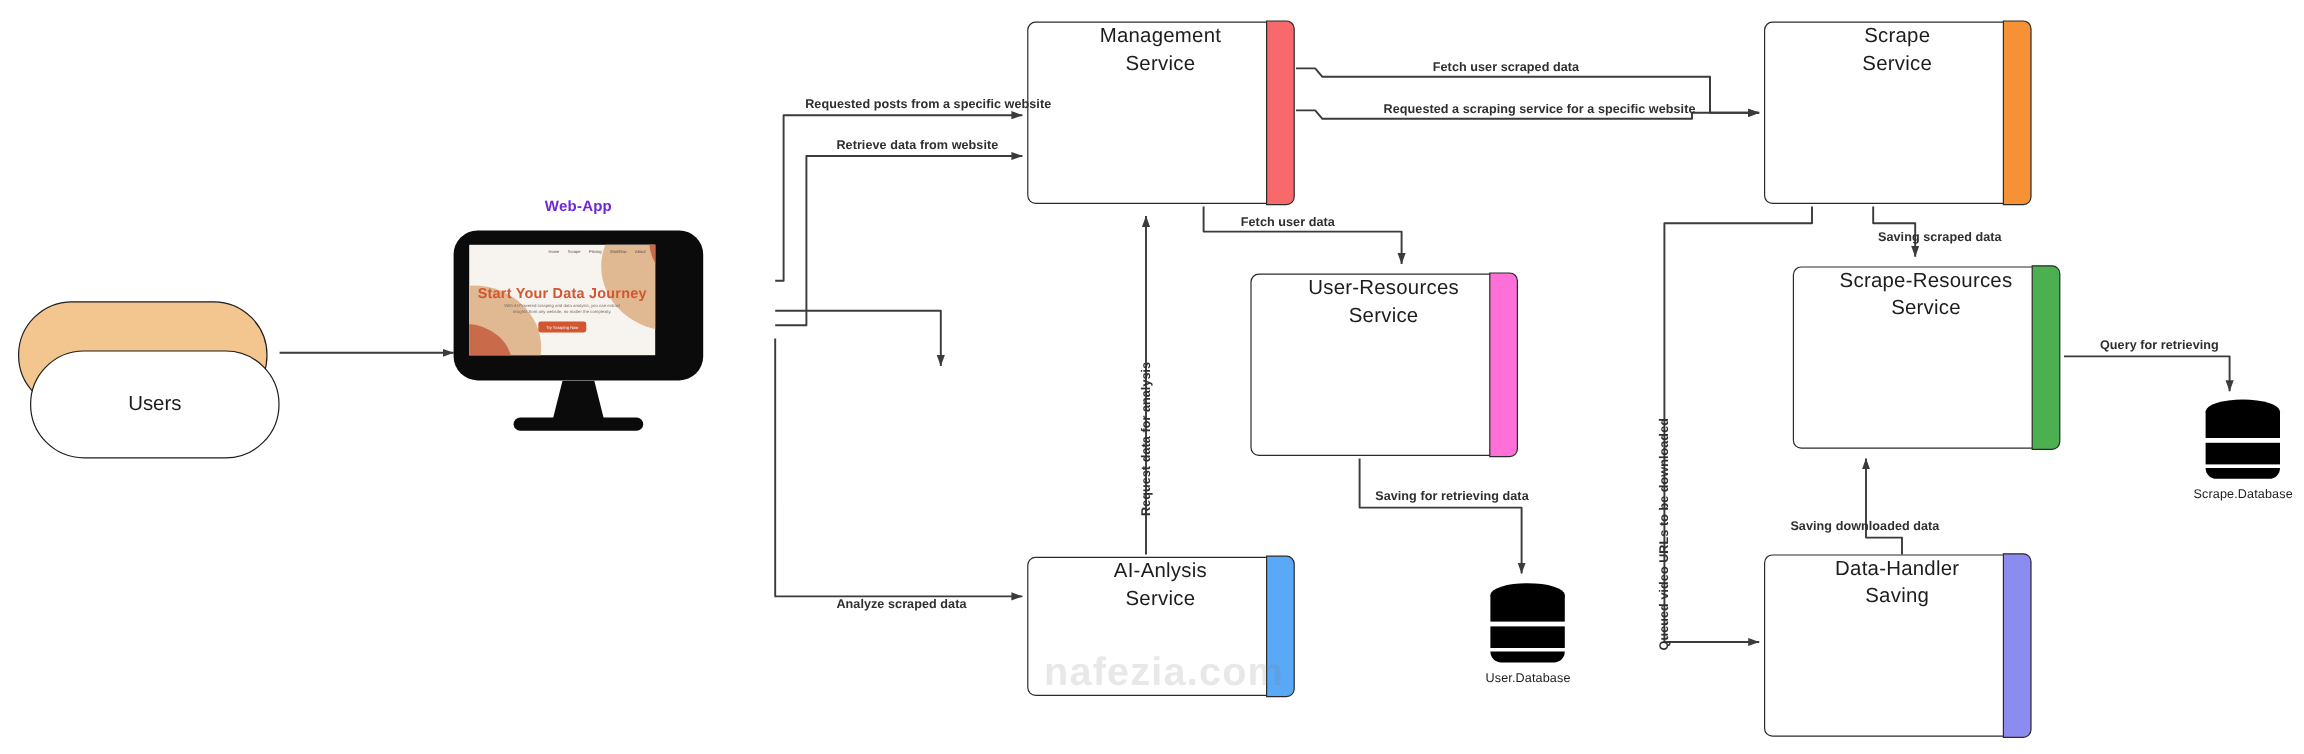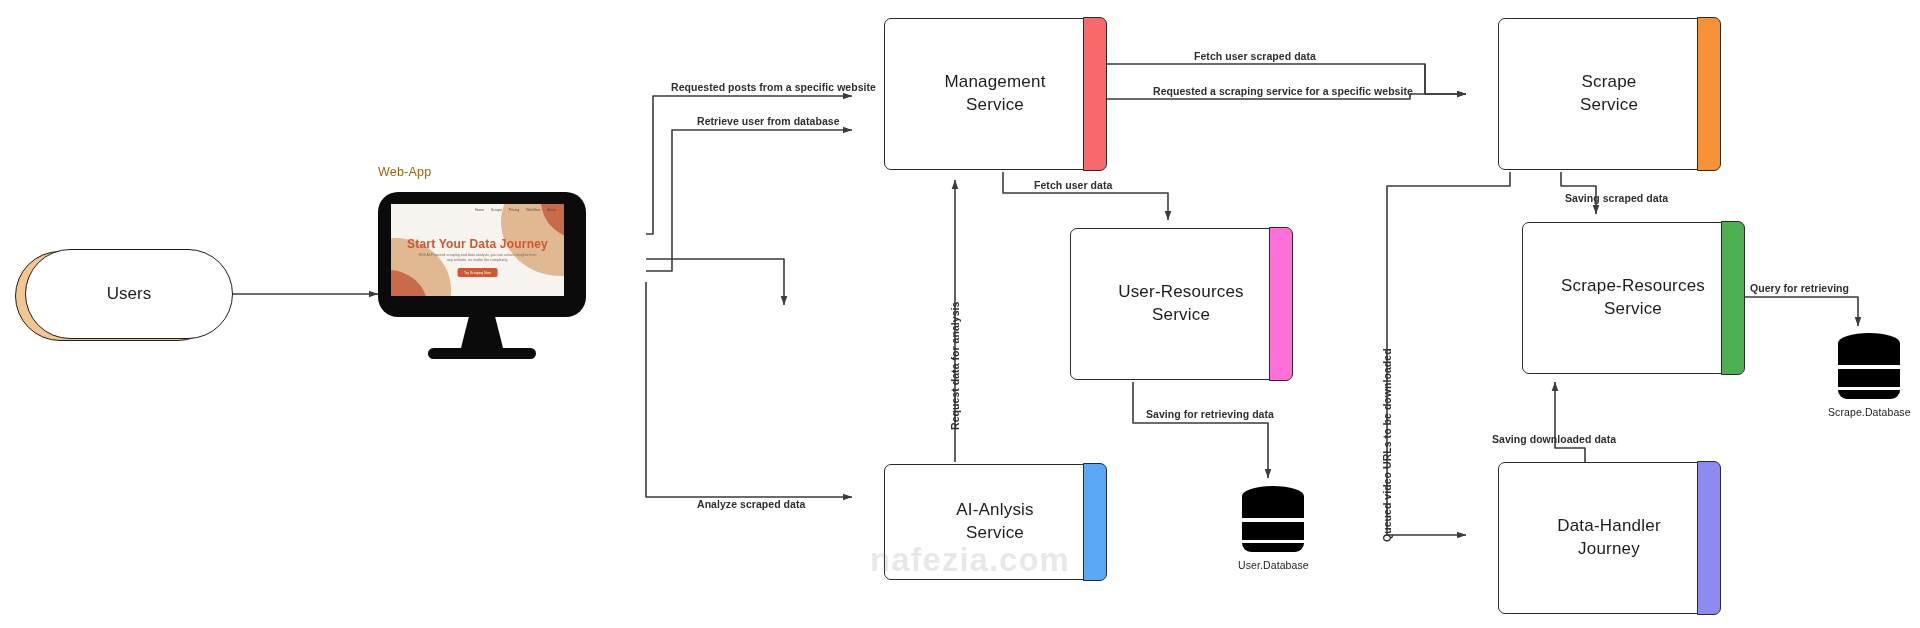--- a/index.html
+++ b/index.html
@@ -11,23 +11,22 @@
   #stage{position:absolute;left:0;top:0;width:1920px;height:628px;}
   svg.layer{position:absolute;left:0;top:0;width:1920px;height:628px;overflow:visible;}
 
   
   .svc{
     position:absolute;
     box-sizing:border-box;
     border:1.6px solid #2b2b2b;
     border-radius:7px;
     background:#ffffff;
-    display:flex;align-items:center;justify-content:center;
+    display:flex;justify-content:center;
     z-index:3;
-    margin-left:28px;
   }
   .svc .svc-label{
     text-align:center;
     font-size:17px;
     line-height:1.35;
     color:#1d1d1d;
     font-weight:400;
     letter-spacing:.2px;
     white-space:pre-line;
     pointer-events:none;
@@ -85,29 +84,29 @@
     white-space:nowrap;
     letter-spacing:.05px;
     z-index:6;
     background:transparent;
   }
   .elabel.vert{transform-origin:0 0;}
 
   
   #webapp{position:absolute;z-index:3;}
   #webapp .title{
-    position:absolute;left:0;right:0;top:-27px;text-align:left;
-    font-size:12.5px;font-weight:400;color:#a16207;letter-spacing:.2px;
+    position:absolute;left:0;right:0;top:-27px;text-align:center;
+    font-size:12.5px;font-weight:700;color:#6d28d9;letter-spacing:.2px;
   }
   .monitor-bezel{
     position:absolute;left:0;top:0;width:208px;height:125px;
     background:#0b0b0b;border-radius:20px;
   }
   .monitor-screen{
-    position:absolute;left:13px;top:12px;width:173px;height:92px;
+    position:absolute;left:13px;top:12px;width:155px;height:92px;
     background:#f7f3ee;overflow:hidden;
   }
   .monitor-neck{
     position:absolute;left:82px;top:125px;width:44px;height:35px;background:#0b0b0b;
     clip-path:polygon(20% 0,80% 0,100% 100%,0 100%);
   }
   .monitor-base{
     position:absolute;left:50px;top:156px;width:108px;height:11px;background:#0b0b0b;border-radius:6px;
   }
   .blob{position:absolute;border-radius:50%;}
@@ -179,21 +178,21 @@
       <path d="M1585,462 L1585,448 L1555,448 L1555,382" marker-end="url(#ah)"></path>
 
       <path d="M1720,297 L1858,297 L1858,326" marker-end="url(#ah)"></path>
 
       <path d="M1425,64 L1425,94"></path>
     </g>
   </svg>
 
   <div id="users-shape" style="left:25px;top:249px;width:208px;height:90px;">
     <div class="pill-shadow" style="width: 208px; height: 90px; background: rgb(243, 197, 143);"></div>
-    <div class="pill" style="width:208px;height:90px;">
+    <div class="pill" style="width:208px;height:90px;margin-top:43px;">
       <span class="pill-label">Users</span>
     </div>
   </div>
 
   <div id="webapp" style="left:378px;top:192px;width:208px;height:170px;">
     <div class="title">Web-App</div>
     <div class="monitor-bezel"></div>
     <div class="monitor-screen" style="background: rgb(247, 243, 238);">
       <div class="blob" style="left:110px;top:-36px;width:120px;height:108px;background:#e0b892;"></div>
       <div class="blob" style="left:150px;top:-42px;width:86px;height:78px;background:#c96a4a;"></div>
@@ -239,21 +238,21 @@
   </div>
 
   <div class="svc" id="svc-ai-analysis" style="left:856px;top:464px;width:222px;height:116px;">
     <span class="svc-label">AI-Anlysis
 Service</span>
     <span class="accent" style="background: rgb(90, 169, 247);"></span>
   </div>
 
   <div class="svc" id="svc-data-handler" style="left:1470px;top:462px;width:222px;height:152px;">
     <span class="svc-label">Data-Handler
-Journey</span>
+Saving</span>
     <span class="accent" style="background: rgb(139, 139, 240);"></span>
   </div>
 
 
   <div class="db" id="db-user" style="left:1238px;top:486px;">
     <div class="db-icon">
       <div class="cap"></div>
       <div class="band" style="top:10px;height:22px;"></div>
       <div class="band" style="top:36px;height:18px;"></div>
       <div class="band" style="top:57px;height:9px;border-radius:0 0 31px 31px;"></div>
@@ -266,21 +265,21 @@
       <div class="cap"></div>
       <div class="band" style="top:10px;height:22px;"></div>
       <div class="band" style="top:36px;height:18px;"></div>
       <div class="band" style="top:57px;height:9px;border-radius:0 0 31px 31px;"></div>
     </div>
     <div class="db-caption">Scrape.Database</div>
   </div>
 
   <div class="elabel" style="left:671px;top:81px;">Requested posts from a specific website</div>
 
-  <div class="elabel" style="left:697px;top:115px;">Retrieve user from database</div>
+  <div class="elabel" style="left:697px;top:115px;">Retrieve data from website</div>
 
   <div class="elabel" style="left:697px;top:498px;text-align:center;">Analyze scraped data</div>
 
   <div class="elabel" style="left:1194px;top:50px;text-align:right;">Fetch user scraped data</div>
 
   <div class="elabel" style="left:1153px;top:85px;">Requested a scraping service for a specific website</div>
 
   <div class="elabel" style="left:1034px;top:179px;">Fetch user data</div>
 
   <div class="elabel vert" style="left:949px;top:430px;transform:rotate(-90deg);">Request data for analysis</div>

